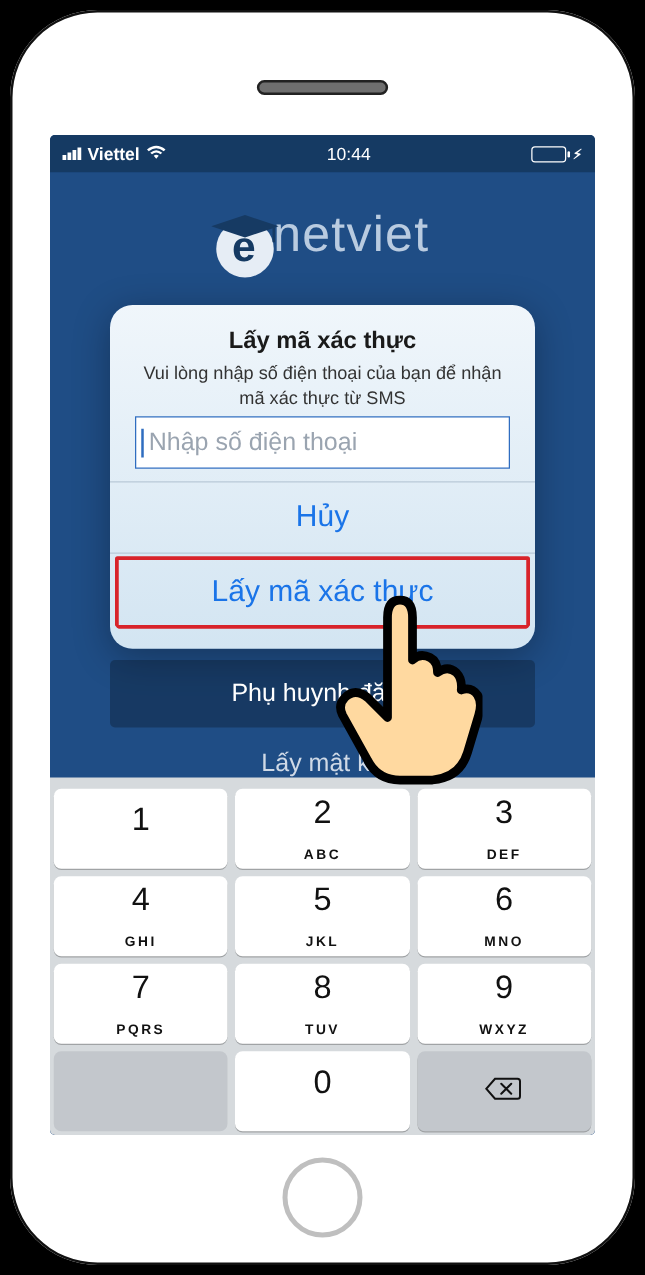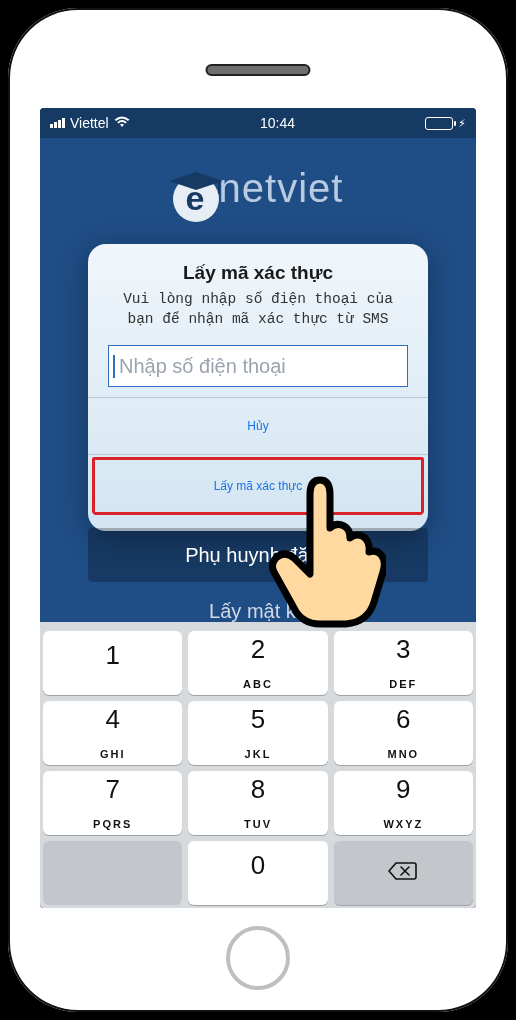--- a/index.html
+++ b/index.html
@@ -25,21 +25,21 @@
     position: absolute; top: 100px; bottom: 104px; left: 32px; right: 32px;
     border-radius: 4px; overflow: hidden; background: #1f4d85;
   }
 
   
   .status {
     height: 30px; display: flex; align-items: center; justify-content: space-between;
     padding: 0 10px; color: #fff; font-size: 14px; font-weight: 500;
     background: #153a63;
   }
-  .status .left, .status .right { display: flex; align-items: center; gap: 5px; }
+  .status .left, .status .right { display: flex; align-items: center; gap: 5px; font-weight: bold; }
   .sig { display:inline-flex; align-items:flex-end; gap:1px; }
   .sig i { width:3px; background:#fff; display:inline-block; }
   .sig i:nth-child(1){height:4px} .sig i:nth-child(2){height:6px}
   .sig i:nth-child(3){height:8px} .sig i:nth-child(4){height:10px}
   .wifi { display:inline-block; }
   .battery {
     width: 28px; height: 13px; border: 1.5px solid #fff; border-radius: 3px;
     position: relative; display: inline-block;
   }
   .battery::after { content:""; position:absolute; right:-4px; top:3px; width:2px; height:5px; background:#fff; border-radius:1px; }
@@ -72,31 +72,31 @@
 
   
   .modal {
     position:absolute; top:106px; left:50%; transform:translateX(-50%);
     width:340px; background:linear-gradient(#f0f6fb,#d3e5f2);
     border-radius:18px; padding:18px 0 12px;
     box-shadow:0 6px 30px rgba(0,0,0,.3);
     text-align:center;
   }
   .modal h2 { font-size:19px; font-weight:600; color:#1a1a1a; margin-bottom:6px; }
-  .modal p { font-size:14.5px; color:#333; line-height:1.35; padding:0 26px; margin-bottom:16px;font-family:Liberation Mono, monospace; }
+  .modal p { font-size:14.5px; color:#333; line-height:1.35; padding:0 26px; margin-bottom:4px; }
   .modal .field {
     margin:0 20px 10px; height:42px; border:1px solid #2f6dc0; background:#fff;
     display:flex; align-items:center; padding:0 10px;
   }
   .modal .field span { color:#9aa4b0; font-size:20px; position:relative; }
   .modal .field .caret { position:absolute; left:-6px; top:0; bottom:0; width:2px; background:#2f6dc0; }
   .modal .sep { height:1px; background:#b9c9d8; }
   .modal .act {
     height:56px; display:flex; align-items:center; justify-content:center;
-    color:#1a74e8; font-size:12px; font-weight:500;
+    color:#1a74e8; font-size:24px; font-weight:500;
   }
   .modal .callout { border:3px solid #d8232a; border-radius:2px; margin:2px 4px 4px; }
   .modal .act.callout { height:58px; }
   .modal-bottom-radius { border-radius:0 0 18px 18px; overflow:hidden; }
 
   
   .keypad {
     position:absolute; bottom:0; left:0; right:0; background:#d6dadd;
     padding-top:6px;
   }

